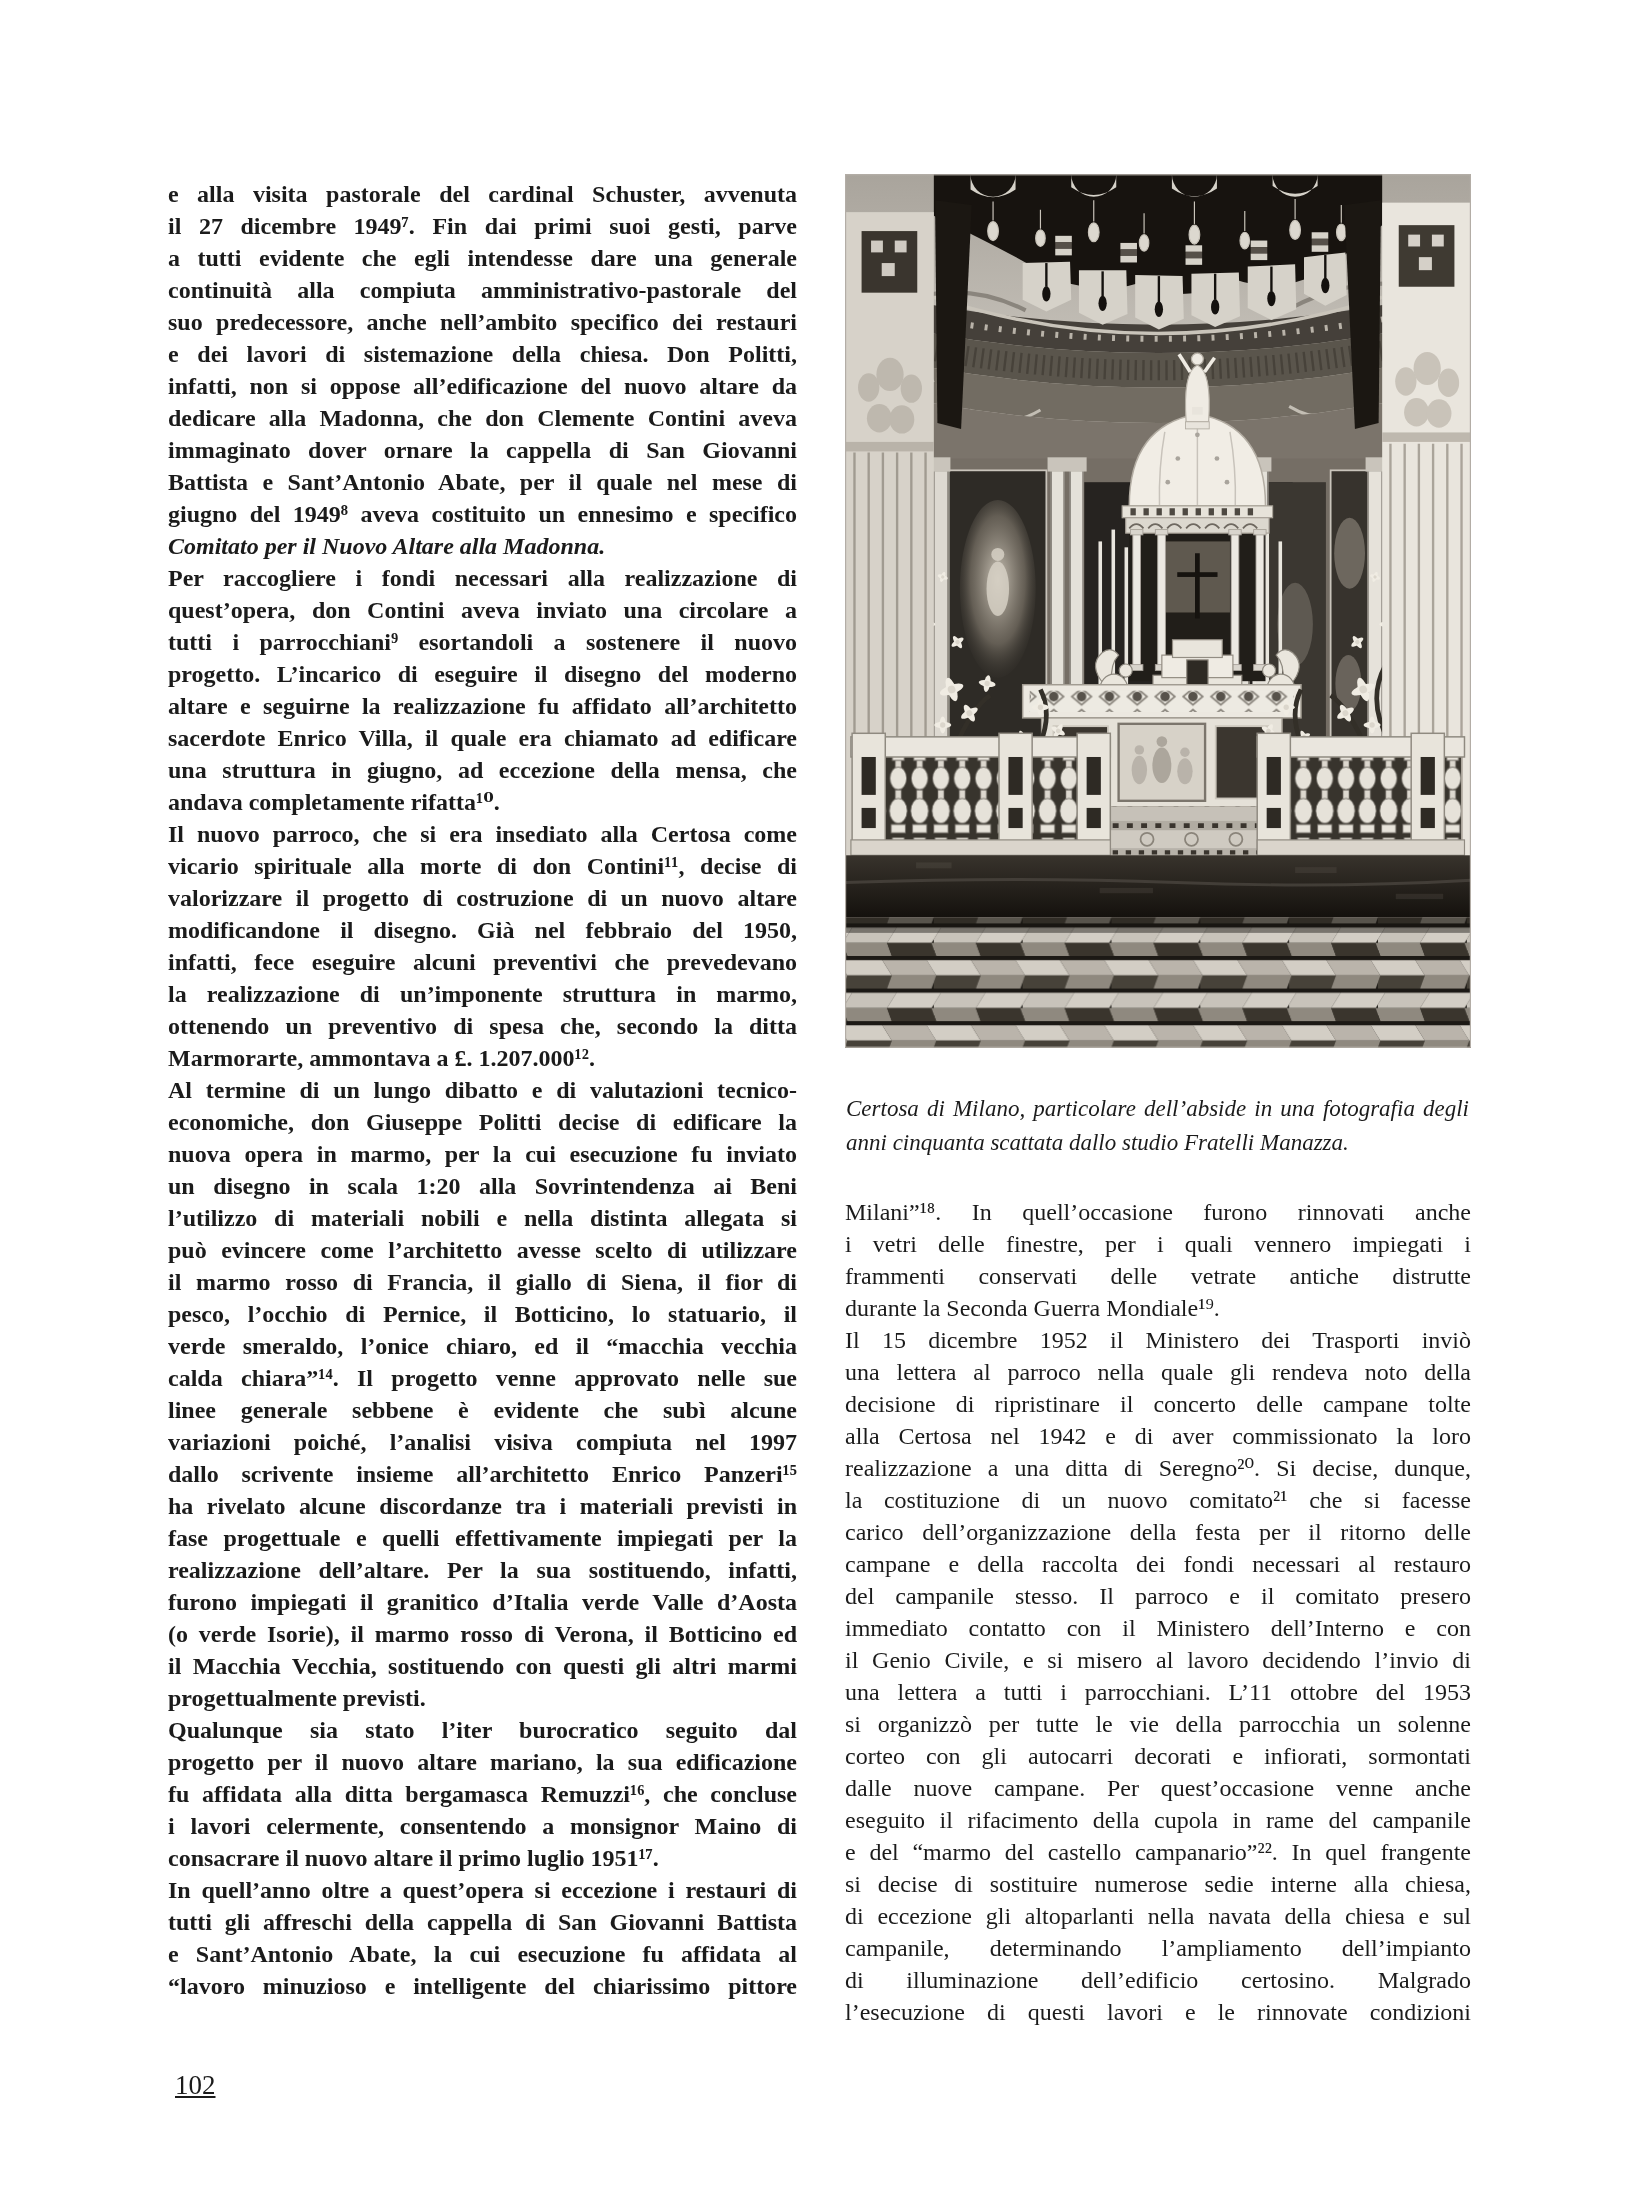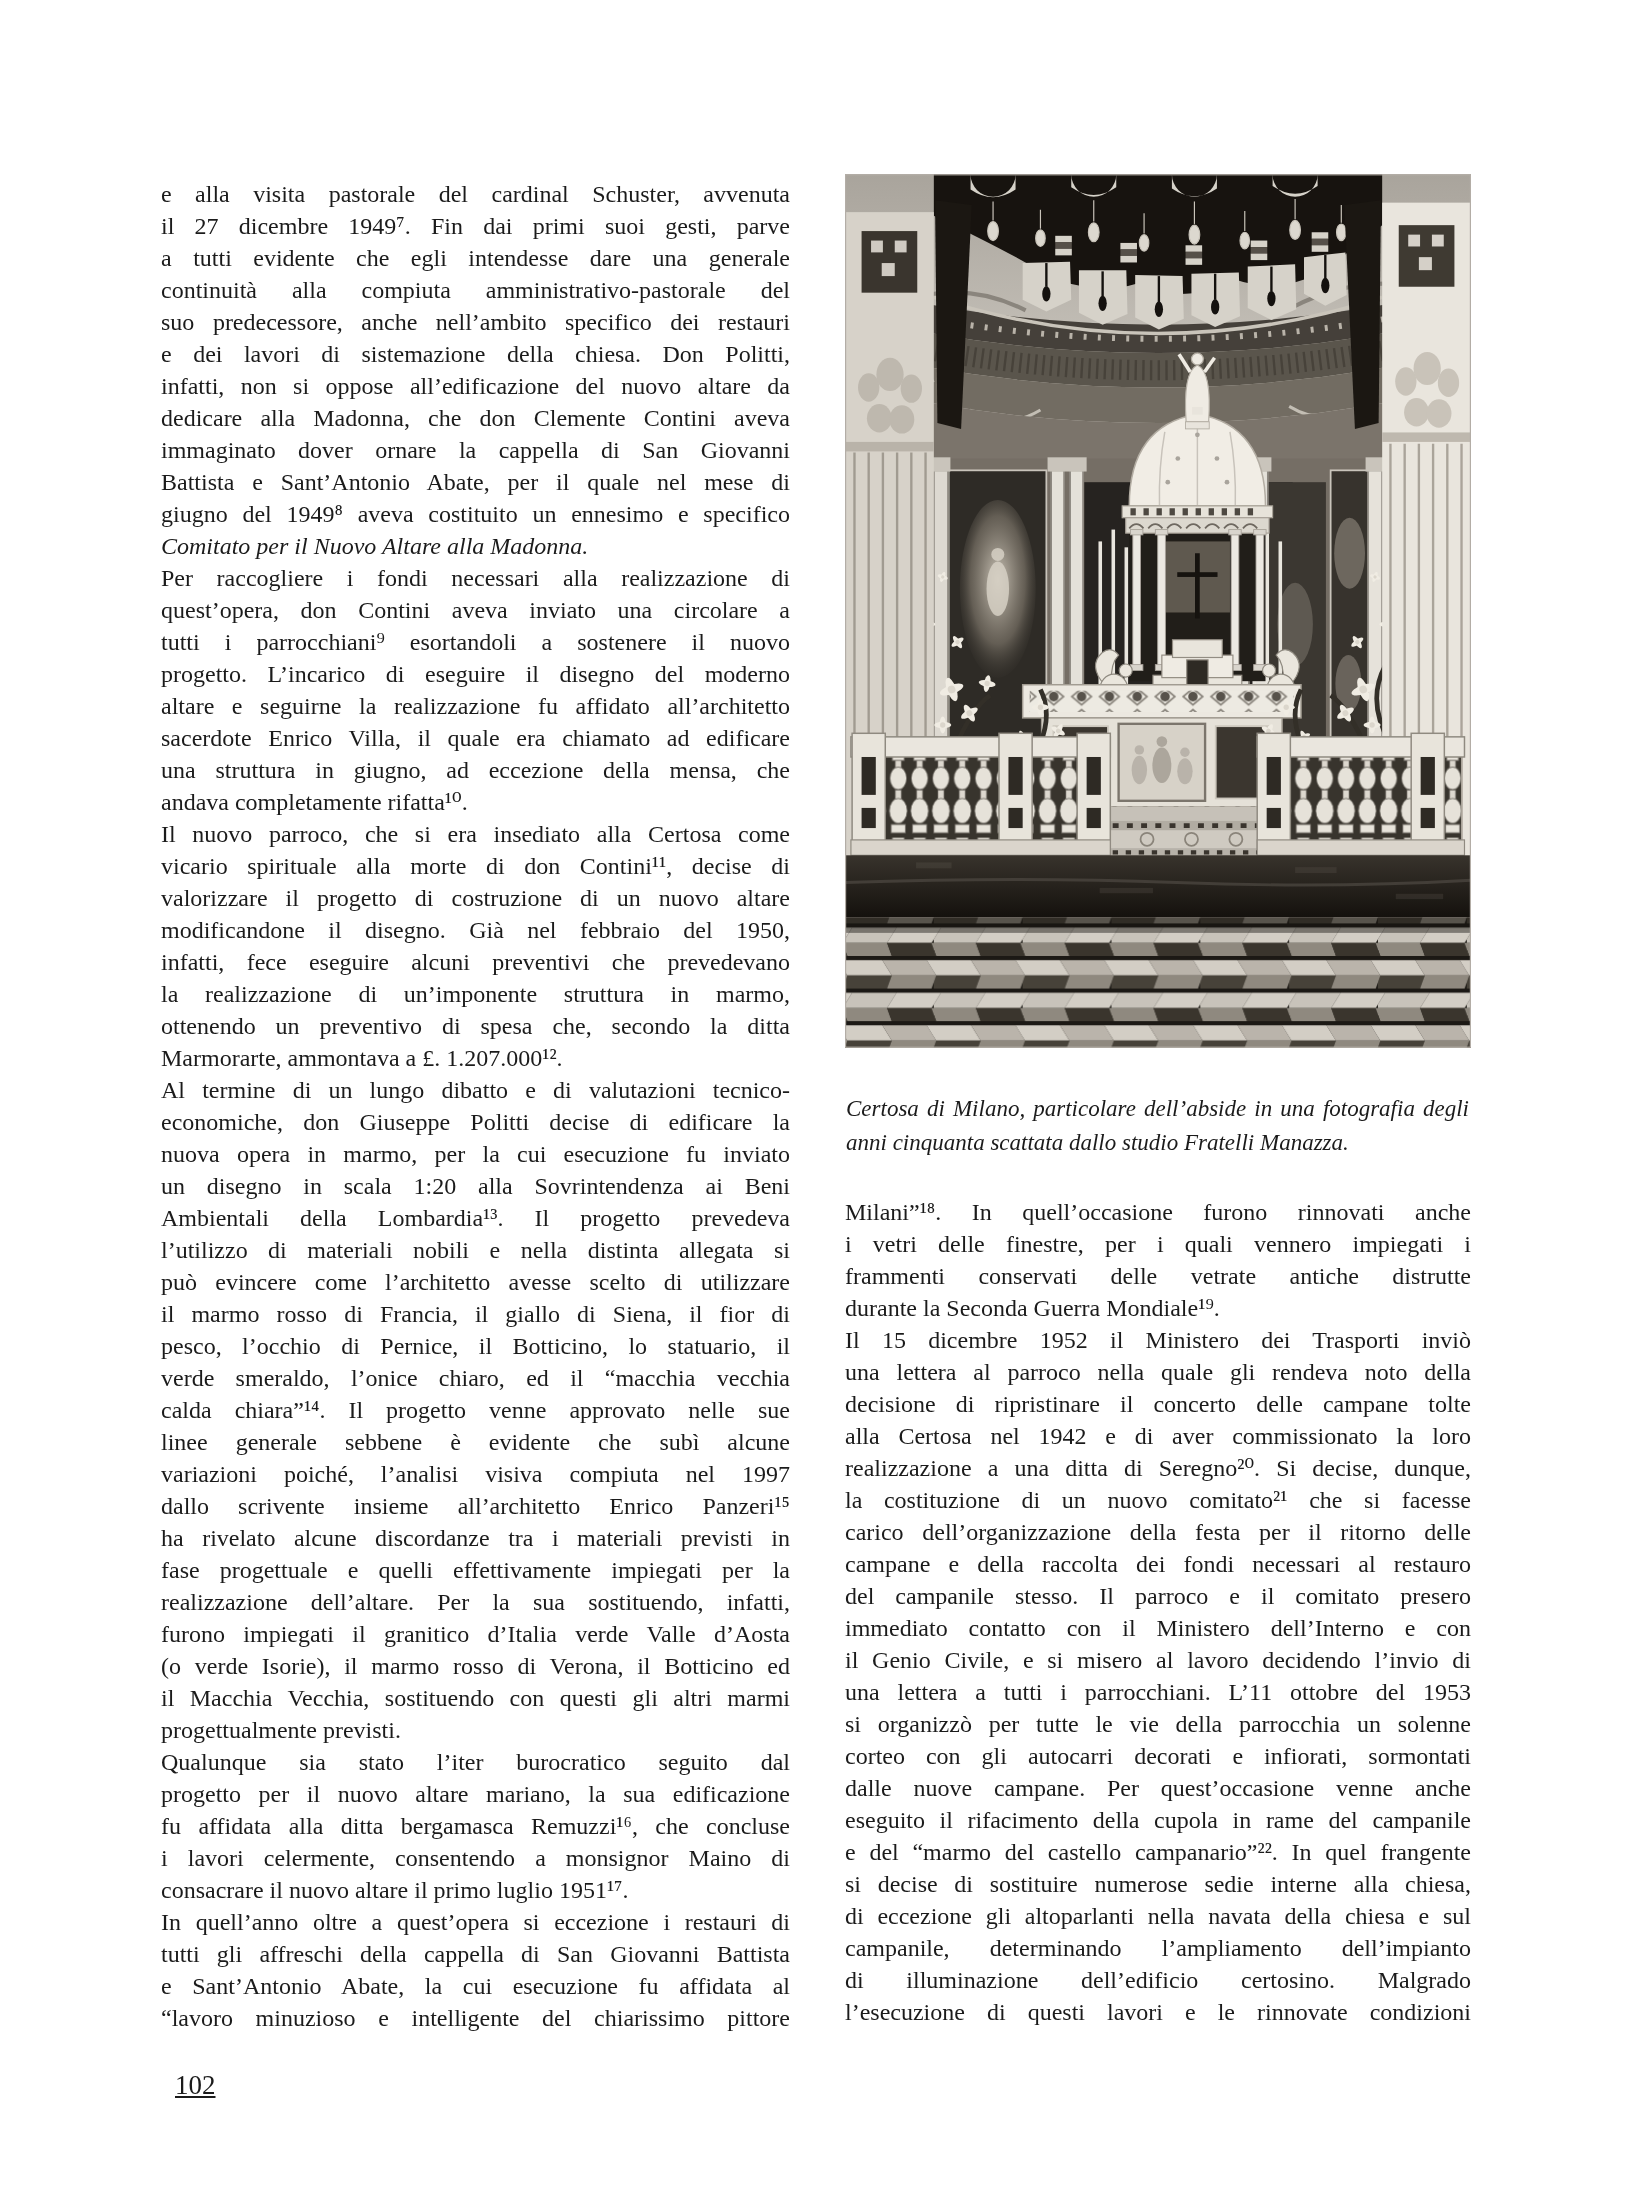--- a/index.html
+++ b/index.html
@@ -3,21 +3,21 @@
 <meta charset="utf-8">
 <style>
   html,body{margin:0;padding:0;}
   body{
     width:1645px;height:2205px;position:relative;background:#ffffff;
     font-family:"Liberation Serif","DejaVu Serif",serif;color:#1b1b1b;
     -webkit-font-smoothing:antialiased;
   }
   .page{position:absolute;inset:0;overflow:hidden;}
   .col{position:absolute;}
-  #col-left{left:161px;top:178px;width:629px;}
+  #col-left{left:168px;top:178px;width:629px;font-weight:bold;}
   #col-right{left:845px;top:1196px;width:626px;}
   .line{
     font-size:24px;line-height:32px;height:32px;
     text-align:justify;text-align-last:justify;text-justify:inter-word;
     white-space:nowrap;
   }
   .line.pend{text-align-last:left;}
   .line.italic{font-style:italic;}
   #caption{left:846px;top:1092px;width:623px;position:absolute;}
   #caption .line{font-size:23px;line-height:34px;height:34px;font-style:italic;}
@@ -57,21 +57,20 @@
       <div class="line">valorizzare il progetto di costruzione di un nuovo altare</div>
       <div class="line">modificandone il disegno. Già nel febbraio del 1950,</div>
       <div class="line">infatti, fece eseguire alcuni preventivi che prevedevano</div>
       <div class="line">la realizzazione di un’imponente struttura in marmo,</div>
       <div class="line">ottenendo un preventivo di spesa che, secondo la ditta</div>
       <div class="line pend">Marmorarte, ammontava a £. 1.207.000¹².</div>
       <div class="line">Al termine di un lungo dibatto e di valutazioni tecnico-</div>
       <div class="line">economiche, don Giuseppe Politti decise di edificare la</div>
       <div class="line">nuova opera in marmo, per la cui esecuzione fu inviato</div>
       <div class="line">un disegno in scala 1:20 alla Sovrintendenza ai Beni</div>
-      <div class="line">Ambientali della Lombardia¹³. Il progetto prevedeva</div>
       <div class="line">l’utilizzo di materiali nobili e nella distinta allegata si</div>
       <div class="line">può evincere come l’architetto avesse scelto di utilizzare</div>
       <div class="line">il marmo rosso di Francia, il giallo di Siena, il fior di</div>
       <div class="line">pesco, l’occhio di Pernice, il Botticino, lo statuario, il</div>
       <div class="line">verde smeraldo, l’onice chiaro, ed il “macchia vecchia</div>
       <div class="line">calda chiara”¹⁴. Il progetto venne approvato nelle sue</div>
       <div class="line">linee generale sebbene è evidente che subì alcune</div>
       <div class="line">variazioni poiché, l’analisi visiva compiuta nel 1997</div>
       <div class="line">dallo scrivente insieme all’architetto Enrico Panzeri¹⁵</div>
       <div class="line">ha rivelato alcune discordanze tra i materiali previsti in</div>

